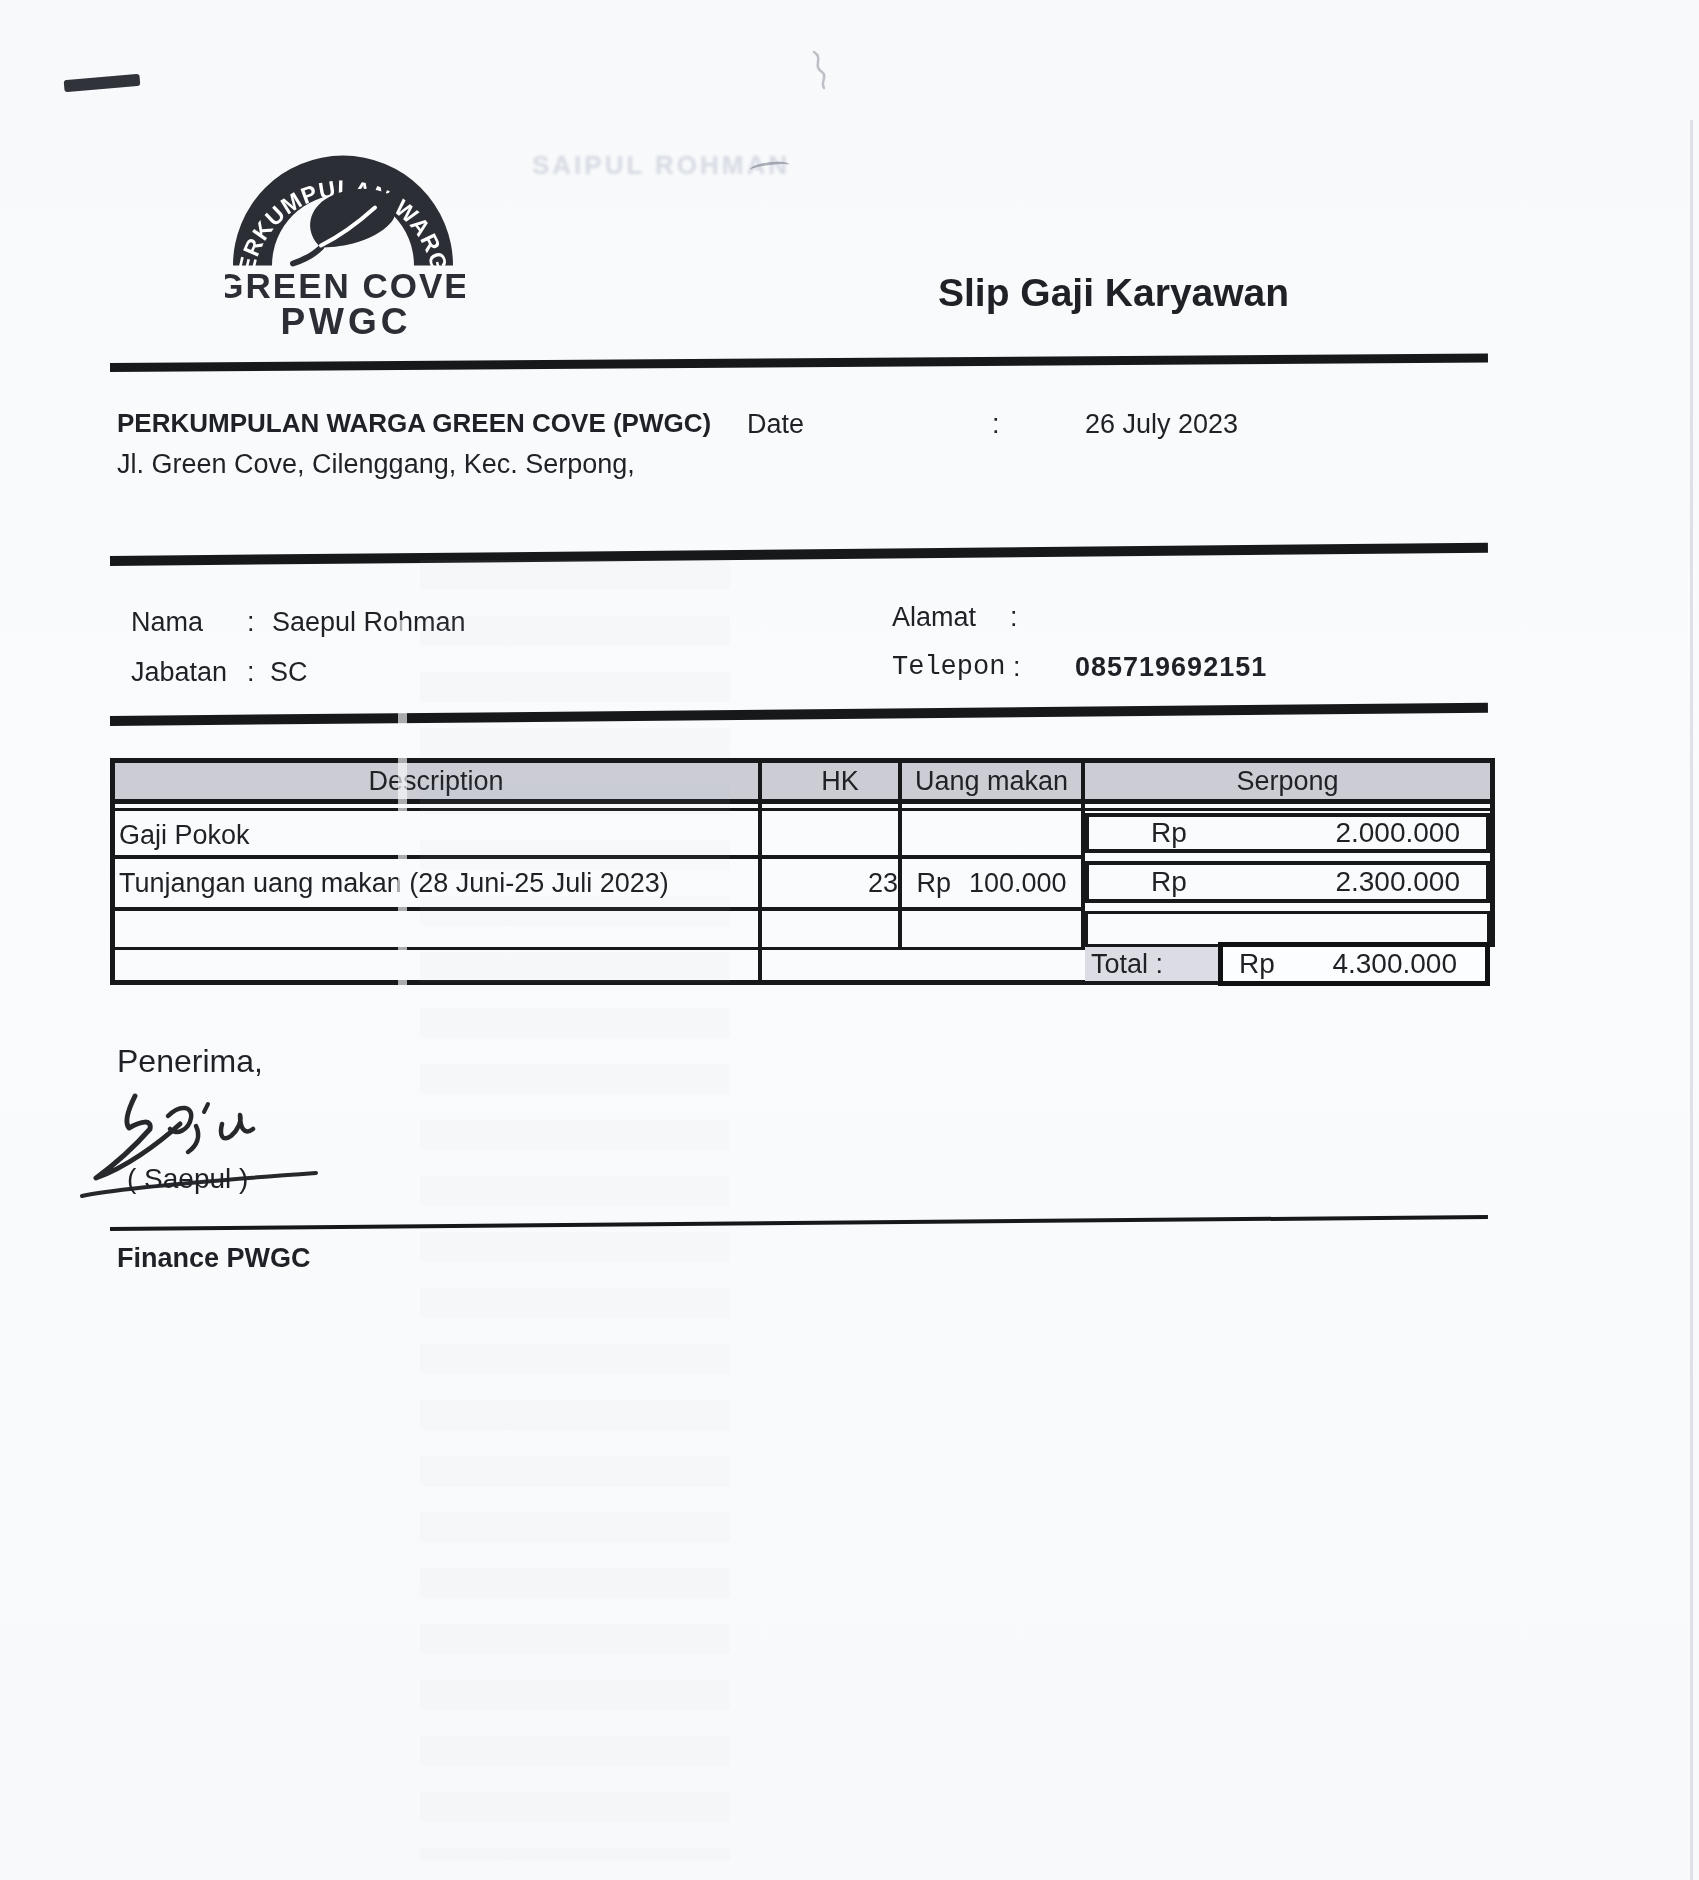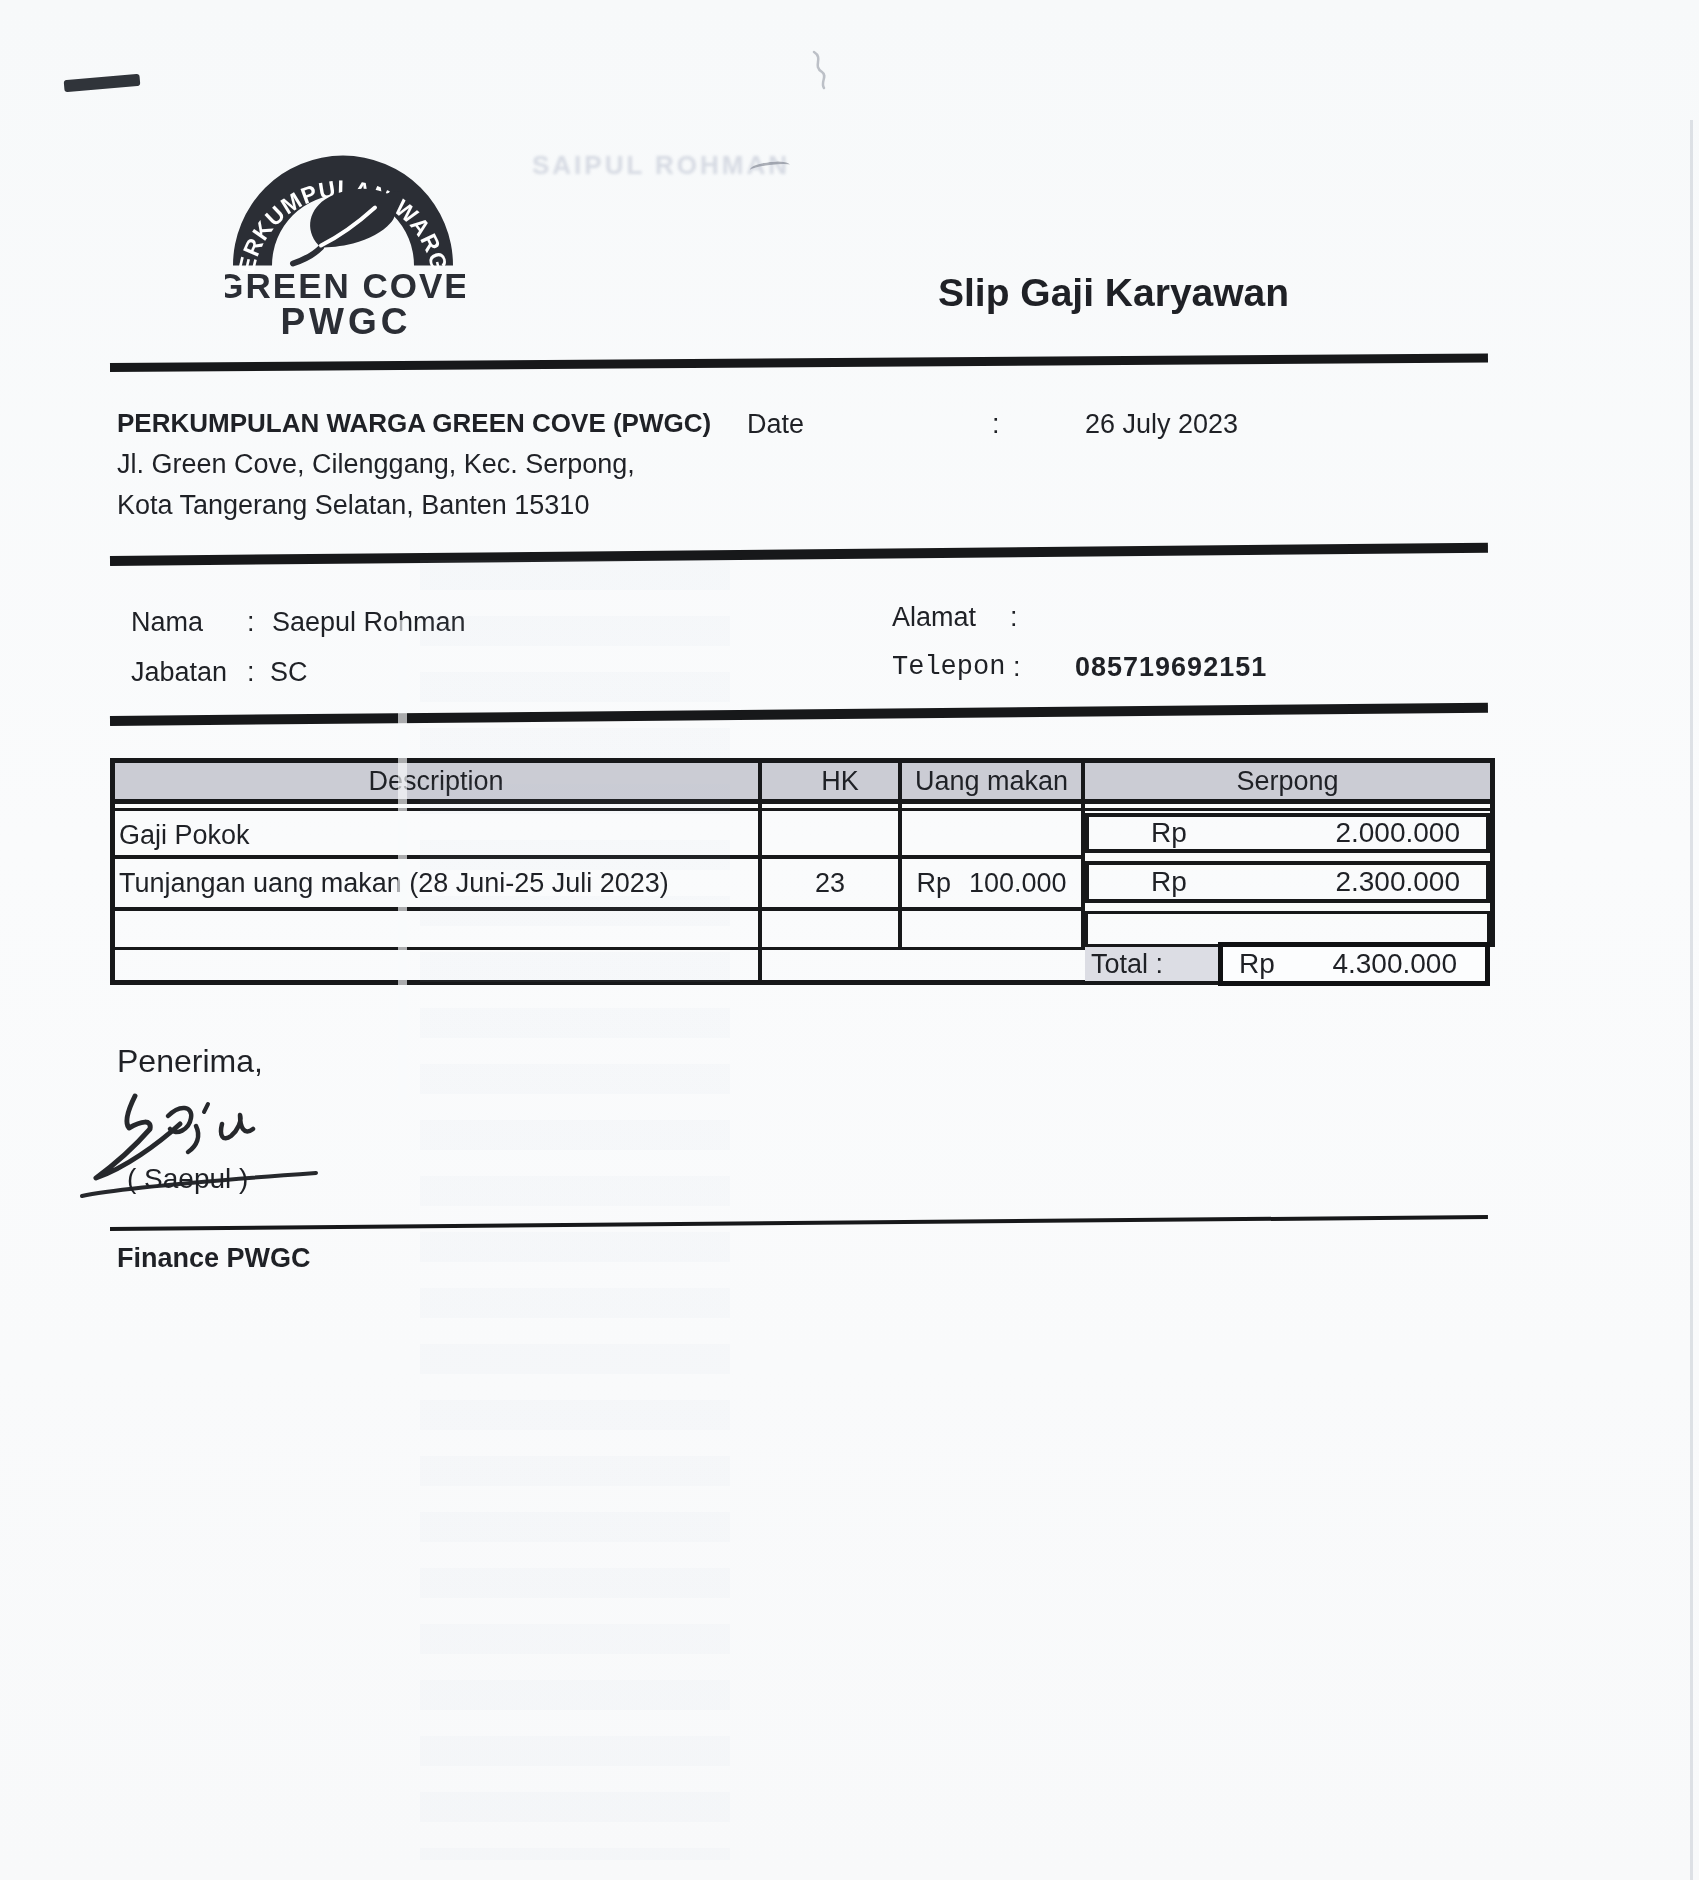--- a/index.html
+++ b/index.html
@@ -77,21 +77,21 @@
   .v-c3{left:1081px; top:758px; width:4px; height:189px;}
   .v-right{left:1490px; top:758px; width:5px; height:189px;}
   .hl-r1{left:110px; top:855px; width:975px; height:4px;}
   .hl-r2{left:110px; top:907px; width:975px; height:4px;}
   .hl-r3{left:110px; top:947px; width:975px; height:3px;}
   .hl-bottom{left:110px; top:980px; width:1112px; height:5px;}
 
   .cell-text{font-size:27px; line-height:34px; white-space:nowrap;}
   .r1-desc{left:119px; top:818px;}
   .r2-desc{left:119px; top:866px;}
-  .r2-hk{left:762px; top:866px; width:136px; text-align:center;}
+  .r2-hk{left:762px; top:866px; width:136px; text-align:right;}
   .r2-um{left:902px; top:866px; width:179px; display:flex; justify-content:center; gap:18px;}
 
   .amt-box{left:1085px; width:405px; border:4px solid var(--rule); box-sizing:border-box;
     display:flex; align-items:center; justify-content:space-between;
     padding:0 26px 0 62px; font-size:28px;}
   .amt-1{top:813px; height:40px;}
   .amt-2{top:861px; height:42px;}
   .amt-3{top:911px; height:36px; border-width:3px;}
   .total-label-cell{left:1085px; top:947px; width:130px; height:34px; background:var(--total_label_bg);
     display:flex; align-items:center; padding-left:6px; font-size:27px;}
@@ -134,21 +134,20 @@
     <text x="118" y="152" text-anchor="middle" font-family="Liberation Sans, sans-serif" font-size="35" font-weight="600" letter-spacing="2" fill="#2b2e35">GREEN COVE</text>
     <text x="121" y="188" text-anchor="middle" font-family="Liberation Sans, sans-serif" font-size="37" font-weight="700" letter-spacing="4" fill="#2b2e35">PWGC</text>
   </svg>
 
   <div class="el doc-title">Slip Gaji Karyawan</div>
 
   <div class="el rule rule1"></div>
 
   <div class="el t company-addr1">Jl. Green Cove, Cilenggang, Kec. Serpong,</div>
   <div class="el t company-name">PERKUMPULAN WARGA GREEN COVE (PWGC)</div>
-  <div class="el t company-addr2">Kota Tangerang Selatan, Banten 15310</div>
   <div class="el t date-label">Date</div>
   <div class="el t date-colon">:</div>
   <div class="el t date-value">26 July 2023</div>
 
   <div class="el rule rule2"></div>
 
   <div class="el t nama-label">Nama</div>
   <div class="el t nama-colon">:</div>
   <div class="el t nama-value">Saepul Rohman</div>
   <div class="el t jabatan-label">Jabatan</div>

